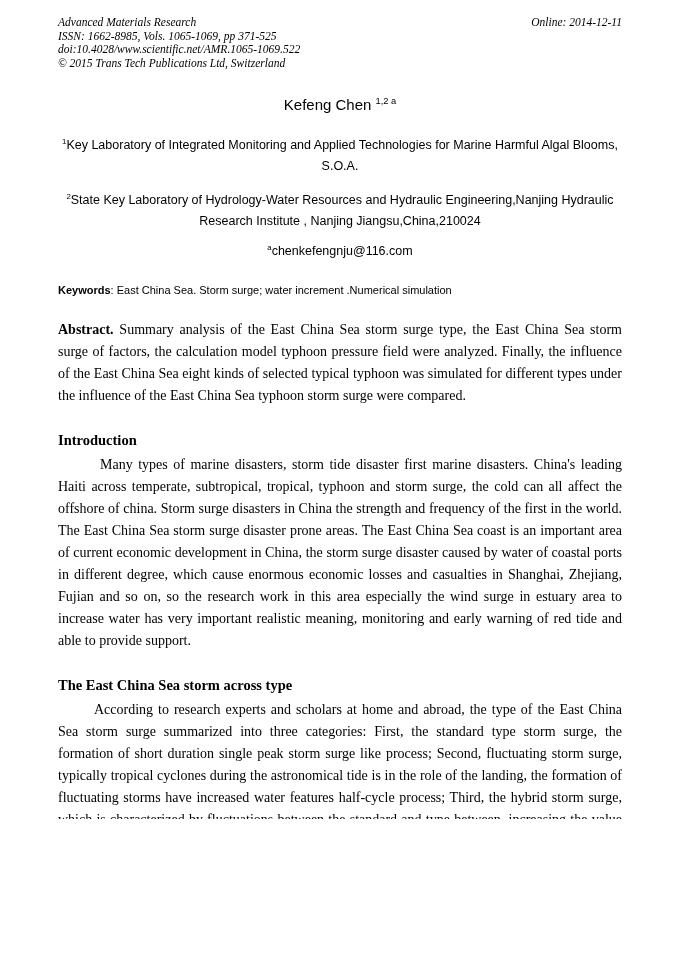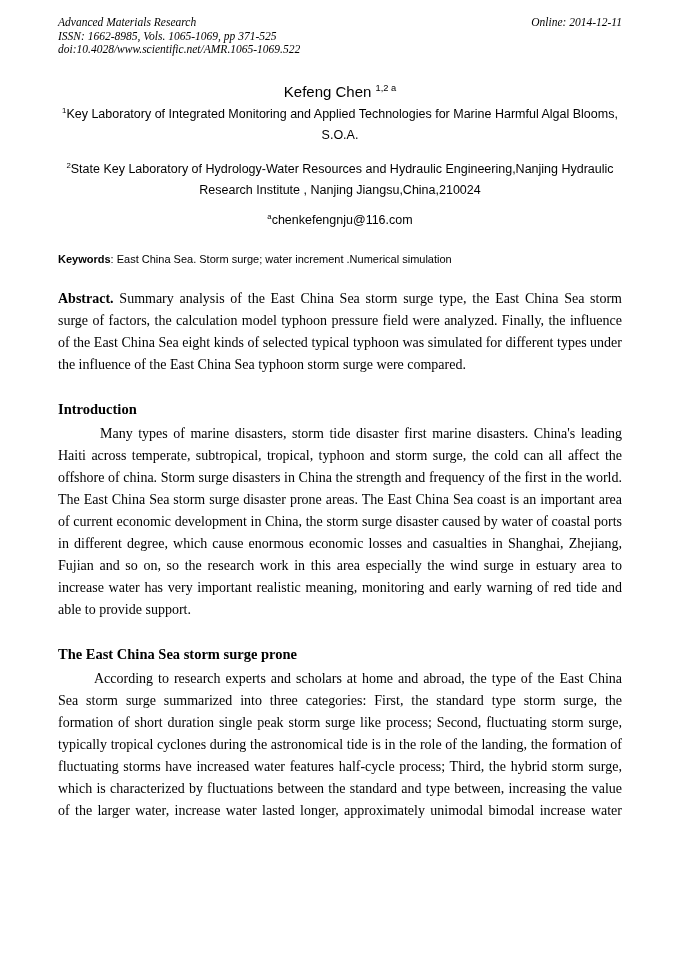--- a/index.html
+++ b/index.html
@@ -37,20 +37,21 @@
     line-height: 20px;
   }
   .author {
     margin-top: 26px;
     text-align: center;
     font-family: "Liberation Sans", sans-serif;
     font-size: 15px;
   }
   .author sup, .affil sup, .email sup { font-size: 0.62em; vertical-align: super; }
   .affil {
+    margin-top: 18px;
     text-align: center;
     font-family: "Liberation Sans", sans-serif;
     font-size: 12.5px;
     line-height: 21px;
   }
   .affil + .affil { margin-top: 9px; }
   .email {
     margin-top: 11px;
     text-align: center;
     font-family: "Liberation Sans", sans-serif;
@@ -89,20 +90,21 @@
 </head>
 <body>
 
 <div class="page">
 
   <div class="hdr">
     <div class="hdr-left">
       <div>Advanced Materials Research</div>
       <div>ISSN: 1662-8985, Vols. 1065-1069, pp 371-525</div>
       <div>doi:10.4028/www.scientific.net/AMR.1065-1069.522</div>
+      <div>© 2015 Trans Tech Publications Ltd, Switzerland</div>
     </div>
     <div class="hdr-right">Online: 2014-12-11</div>
   </div>
 
 
   <div class="author">
     <span>Kefeng Chen</span>
     <sup>1,2 a</sup>
   </div>
 
@@ -122,18 +124,18 @@
     <span class="kw-label">Keywords</span><span>: East China Sea. Storm surge; water increment .Numerical simulation</span>
   </div>
 
   <div class="abstract">
     <span class="abs-label">Abstract.</span><span> Summary analysis of the East China Sea storm surge type, the East China Sea storm surge of factors, the calculation model typhoon pressure field were analyzed. Finally, the influence of the East China Sea eight kinds of selected typical typhoon was simulated for different types under the influence of the East China Sea typhoon storm surge were compared.</span>
   </div>
 
   <div class="sec-heading">Introduction</div>
   <div class="body-par indent-lg">Many types of marine disasters, storm tide disaster first marine disasters. China's leading Haiti across temperate, subtropical, tropical, typhoon and storm surge, the cold can all affect the offshore of china. Storm surge disasters in China the strength and frequency of the first in the world. The East China Sea storm surge disaster prone areas. The East China Sea coast is an important area of current economic development in China, the storm surge disaster caused by water of coastal ports in different degree, which cause enormous economic losses and casualties in Shanghai, Zhejiang, Fujian and so on, so the research work in this area especially the wind surge in estuary area to increase water has very important realistic meaning, monitoring and early warning of red tide and able to provide support.</div>
 
-  <div class="sec-heading">The East China Sea storm surge prone</div>
+  <div class="sec-heading">The East China Sea storm across type</div>
   <div class="body-par indent-md">According to research experts and scholars at home and abroad, the type of the East China Sea storm surge summarized into three categories: First, the standard type storm surge, the formation of short duration single peak storm surge like process; Second, fluctuating storm surge, typically tropical cyclones during the astronomical tide is in the role of the landing, the formation of fluctuating storms have increased water features half-cycle process; Third, the hybrid storm surge, which is characterized by fluctuations between the standard and type between, increasing the value of the larger water, increase water lasted longer, approximately unimodal bimodal increase water process.</div>
 
   <div class="sec-heading">factors affecting the East China Sea, storm surge</div>
 
 </div>
 
 </body></html>

